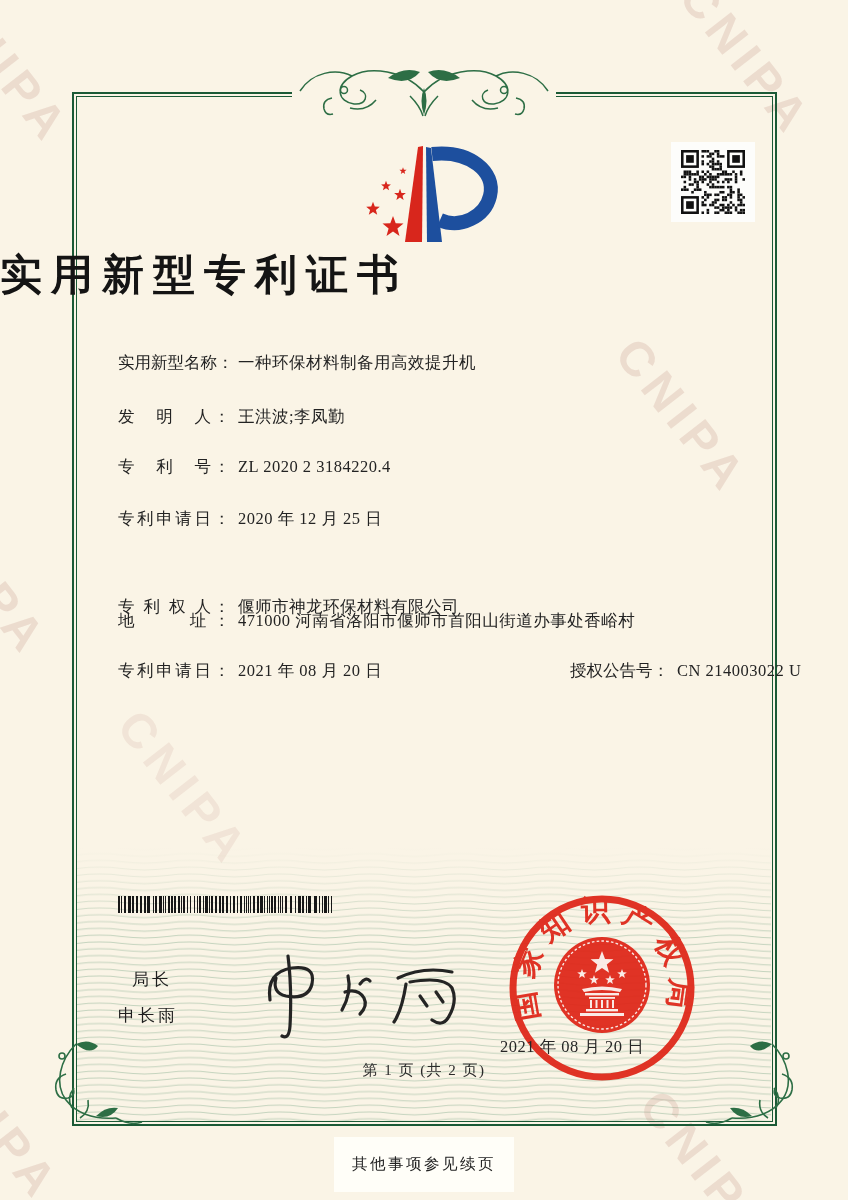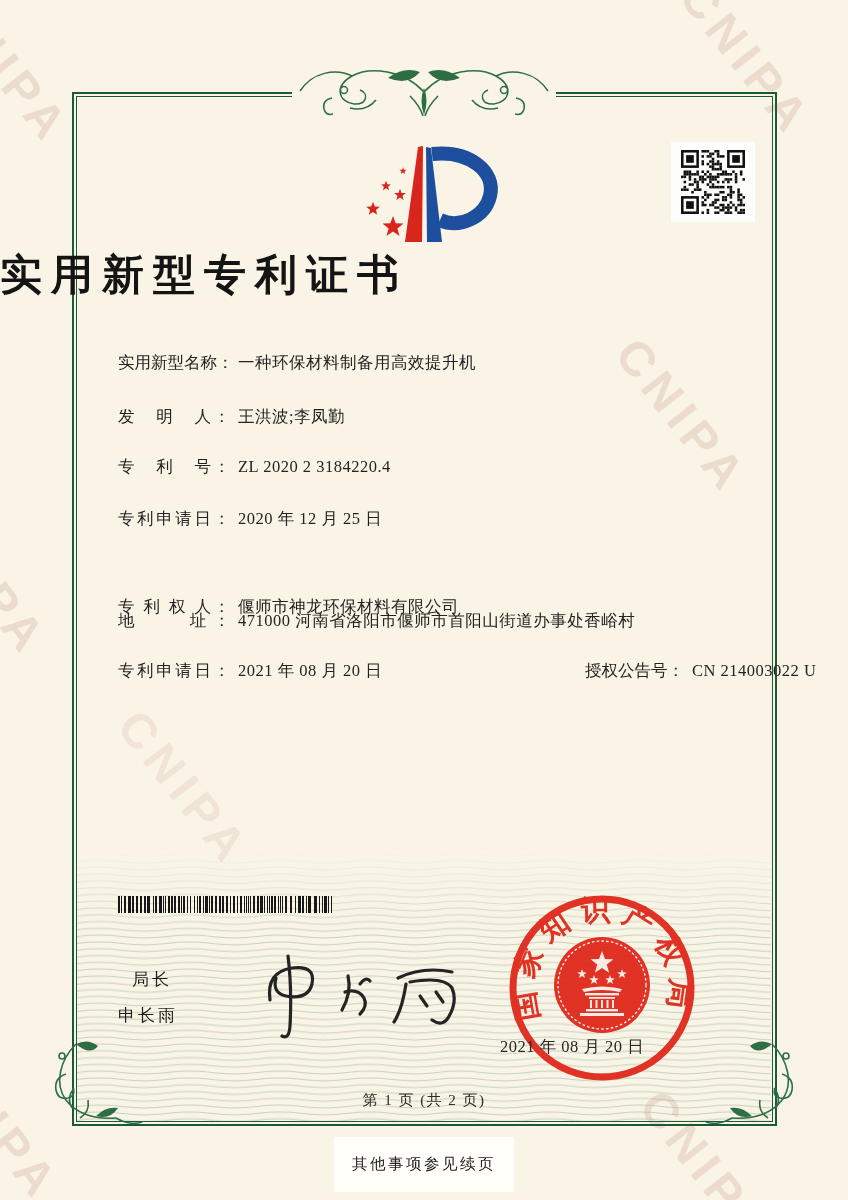--- a/index.html
+++ b/index.html
@@ -28,36 +28,36 @@
       display:flex;align-items:center;justify-content:center;}
   .logo{position:absolute;left:348px;top:138px;z-index:4;}
 
   .title{position:absolute;left:0;top:247px;width:848px;text-align:left;font-size:42px;font-weight:bold;
       color:#141414;letter-spacing:9px;z-index:4;}
 
   
   .row{position:absolute;left:118px;font-size:16.5px;color:#232323;white-space:nowrap;z-index:4;}
   .lab{display:inline-block;width:112px;text-align:justify;text-align-last:justify;}
   .val{margin-left:8px;letter-spacing:0.5px;}
-  .grant-right{position:absolute;left:452px;top:0;margin-left:15px;}
+  .grant-right{position:absolute;left:452px;top:0;}
 
   .paras{position:absolute;left:118px;top:699px;width:616px;z-index:4;color:#222;}
   .paras p{margin:0;font-size:16.5px;line-height:25.8px;text-align:justify;text-indent:2.1em;letter-spacing:0.3px;}
 
   .barcode{position:absolute;left:118px;top:896px;z-index:4;}
 
   .signer-title{position:absolute;left:132px;top:968px;font-size:17px;color:#1e1e1e;letter-spacing:3px;z-index:4;}
   .signer-name{position:absolute;left:118px;top:1004px;font-size:17px;color:#1e1e1e;letter-spacing:3px;z-index:4;}
   .signature{position:absolute;left:248px;top:948px;z-index:4;}
 
   .seal{position:absolute;left:502px;top:888px;z-index:5;opacity:0.93;}
   .seal-date{position:absolute;left:500px;top:1036px;width:200px;font-size:16.5px;color:#262626;
       letter-spacing:0.5px;z-index:6;white-space:nowrap;}
 
-  .page-info{position:absolute;left:0;top:1091px;width:848px;text-align:center;font-size:15px;color:#2a2a2a;
+  .page-info{position:absolute;left:0;top:1061px;width:848px;text-align:center;font-size:15px;color:#2a2a2a;
       letter-spacing:1.5px;z-index:4;}
   .note-box{position:absolute;left:50%;top:1137px;transform:translateX(-50%);background:#fffef8;
       padding:17px 18px;font-size:15.5px;color:#222;letter-spacing:2.5px;z-index:4;white-space:nowrap;}
 </style>
 </head>
 <body>
 
 <div class="page">
 
   <div class="wm" style="left:-30px;top:-22px;">CNIPA</div>

